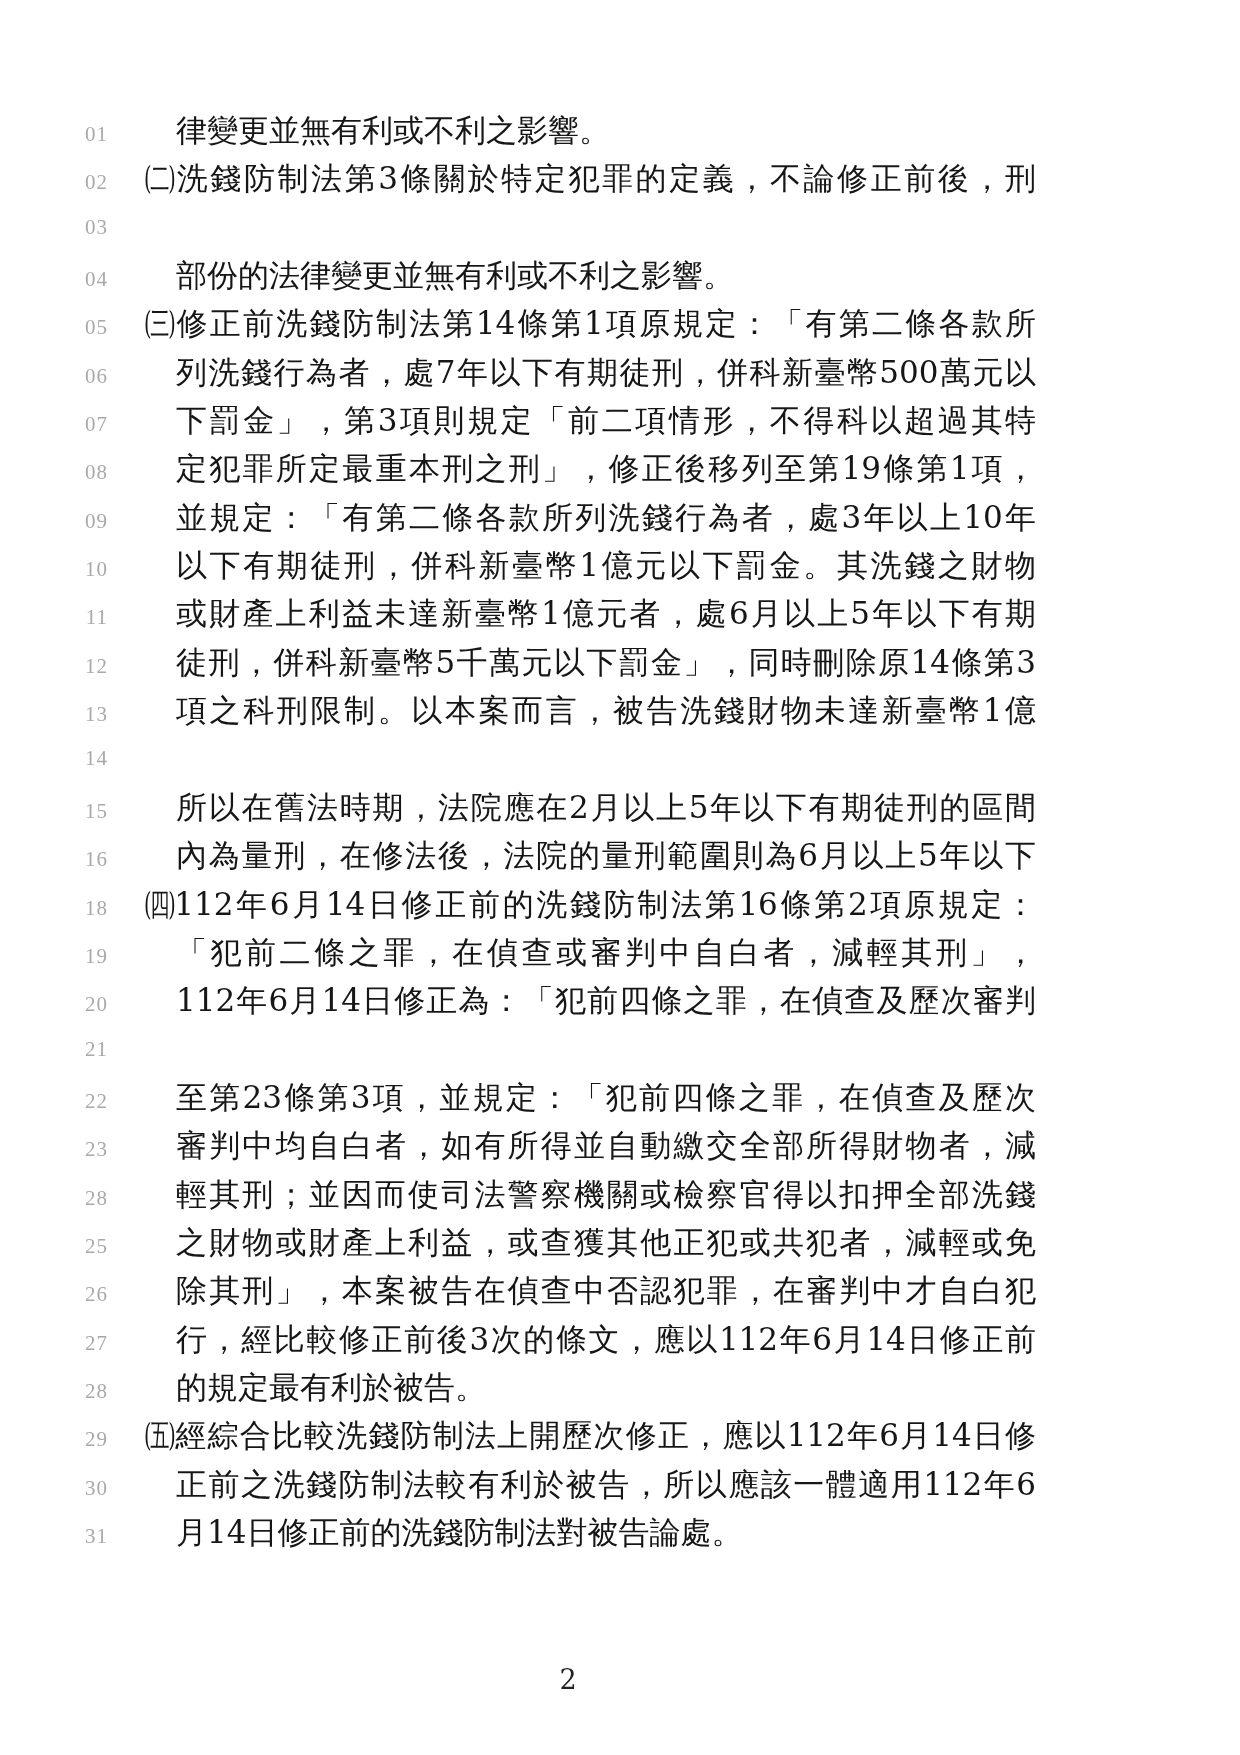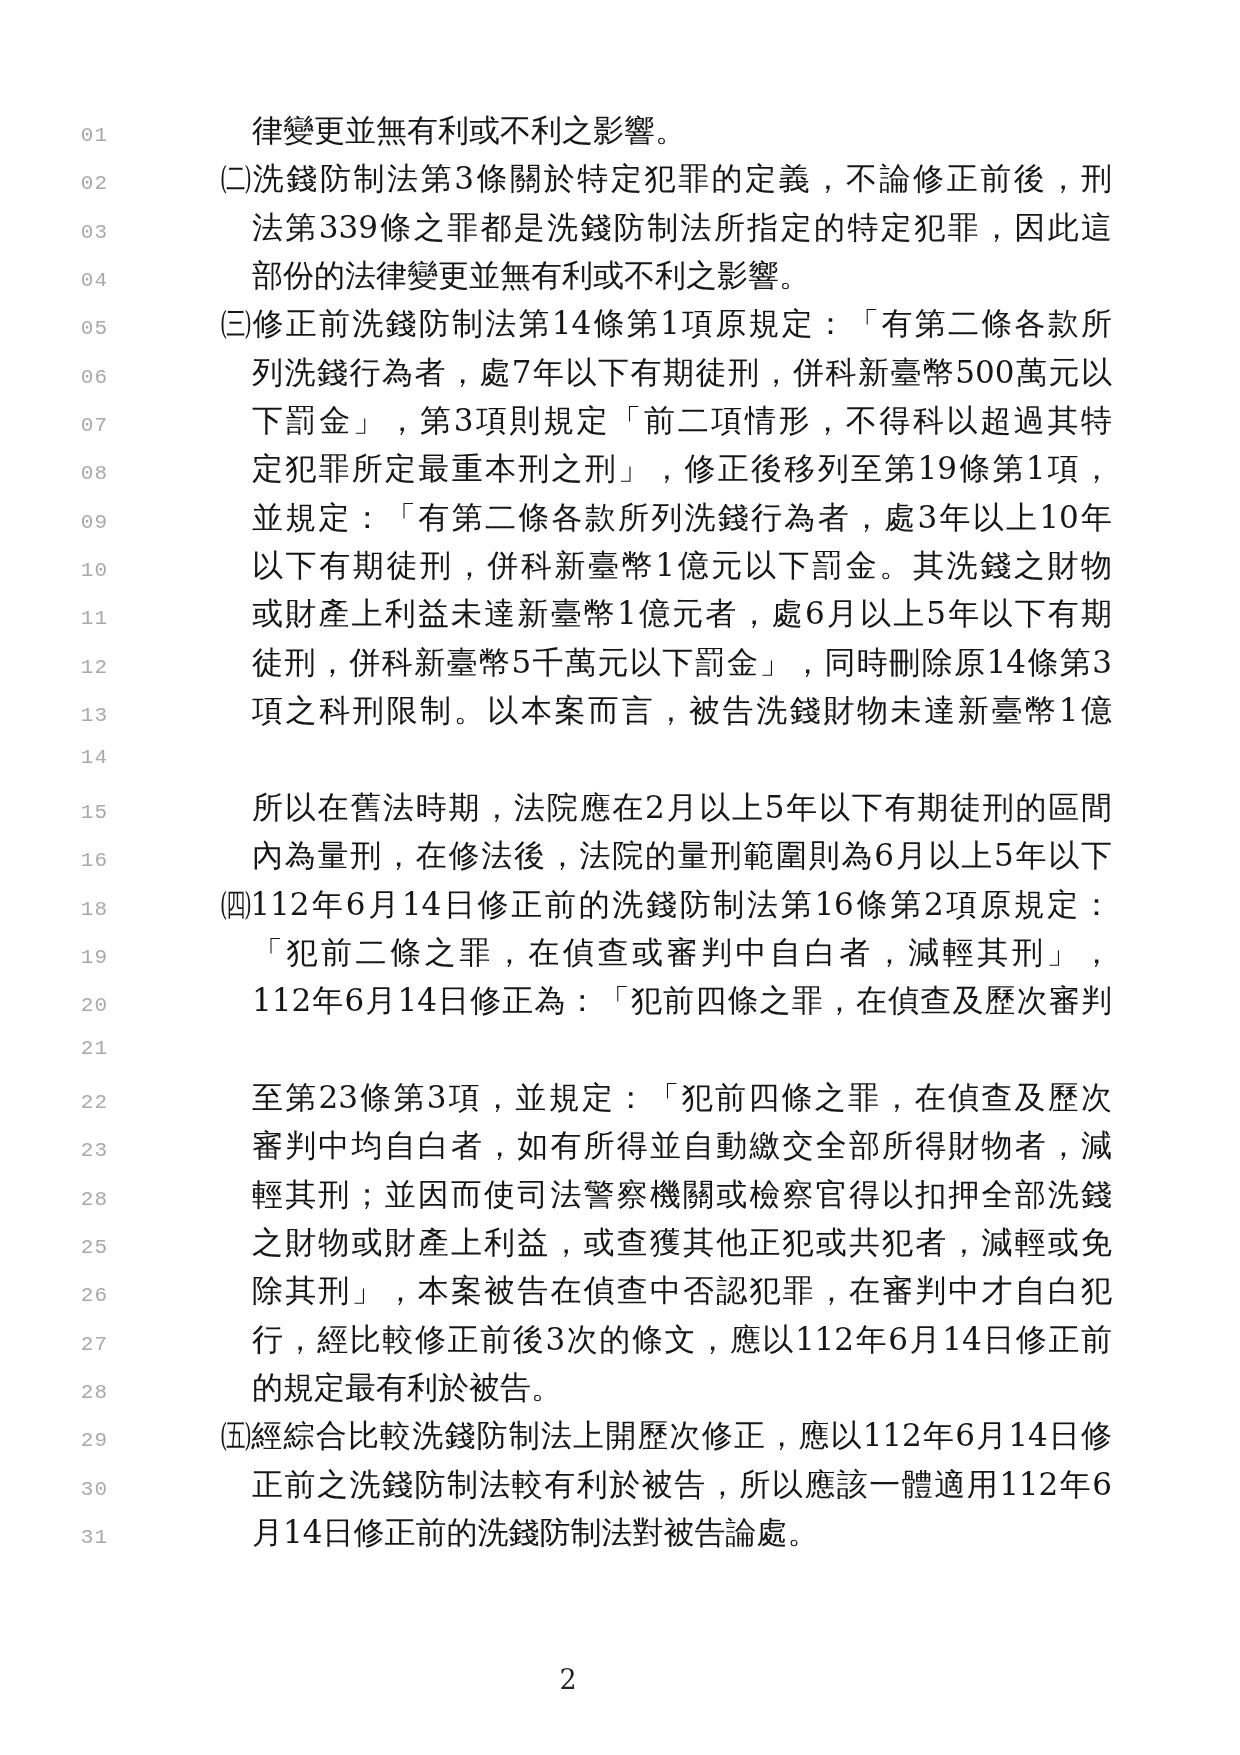--- a/index.html
+++ b/index.html
@@ -23,27 +23,27 @@
   .doc-line {
     display: flex;
     align-items: baseline;
     height: 48.35px;
     line-height: 48.35px;
   }
   .line-num {
     flex: 0 0 108px;
     width: 108px;
     text-align: right;
-    font-family: Liberation Mono, monospace;
+    font-family: Liberation Serif, serif;
     font-size: 21px;
     color: #a9a9a9;
     letter-spacing: 1px;
   }
   .line-body {
-    margin-left: 112px;
+    margin-left: 36px;
     width: 892px;
     font-size: 31px;
     color: #161616;
     line-height: 48.35px;
     white-space: normal;
   }
   .line-body.indent {
     padding-left: 32px;
     width: 860px;
   }
@@ -77,21 +77,20 @@
     <span class="line-body indent"><span class="text-run">律變更並無有利或不利之影響。</span></span>
   </div>
 
   <div class="doc-line">
     <span class="line-num">02</span>
     <span class="line-body fill"><span class="marker">(二)</span><span class="text-run">洗錢防制法第3條關於特定犯罪的定義，不論修正前後，刑</span></span>
   </div>
 
   <div class="doc-line">
     <span class="line-num">03</span>
-    <span class="line-body indent fill"><span class="text-run">法第339條之罪都是洗錢防制法所指定的特定犯罪，因此這</span></span>
   </div>
 
   <div class="doc-line">
     <span class="line-num">04</span>
     <span class="line-body indent"><span class="text-run">部份的法律變更並無有利或不利之影響。</span></span>
   </div>
 
   <div class="doc-line">
     <span class="line-num">05</span>
     <span class="line-body fill"><span class="marker">(三)</span><span class="text-run">修正前洗錢防制法第14條第1項原規定：「有第二條各款所</span></span>

